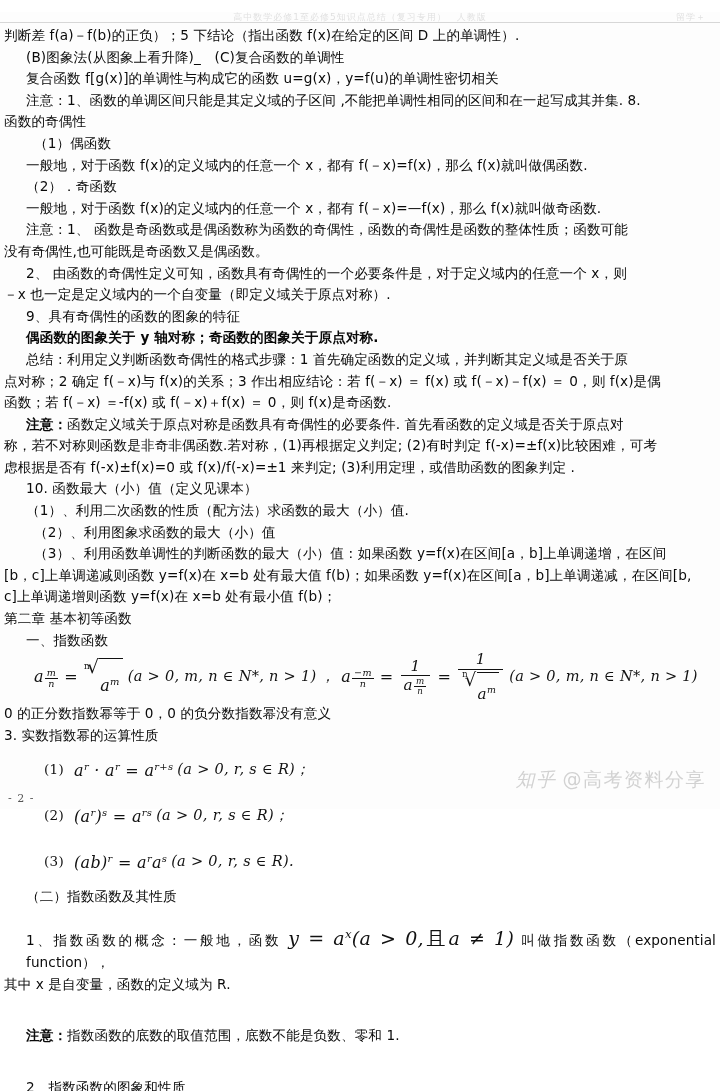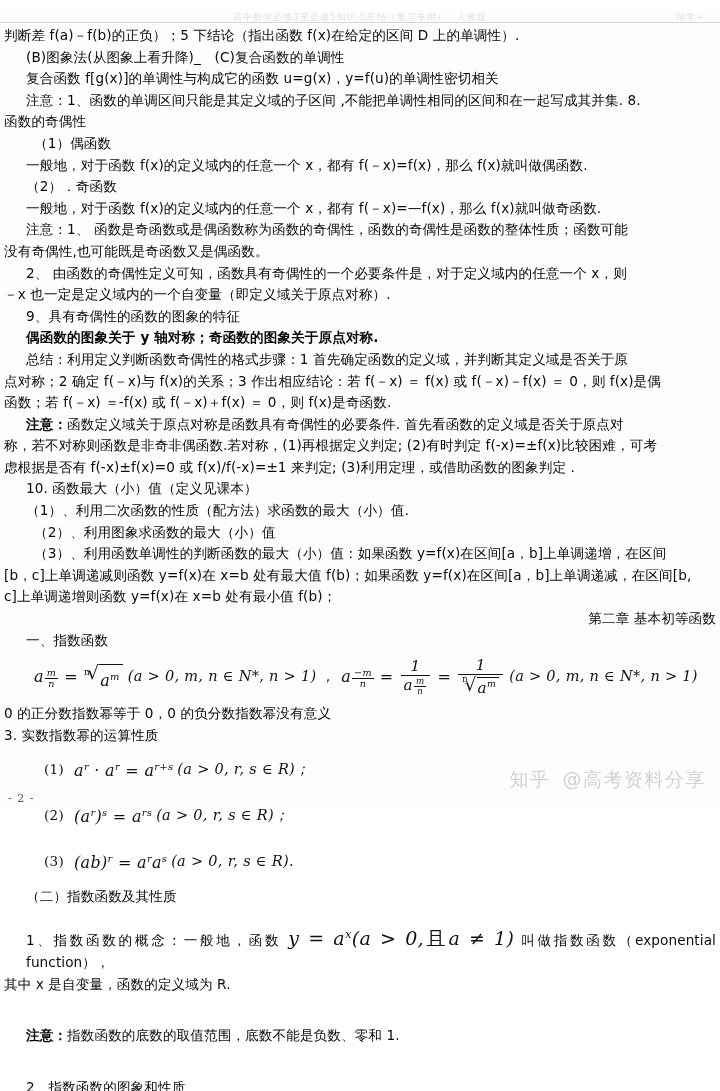--- a/index.html
+++ b/index.html
@@ -51,21 +51,21 @@
     padding:0;
     font-size:13.6px;
     line-height:21.6px;
     text-align:justify;
     text-justify:inter-ideograph;
     letter-spacing:.1px;
   }
   p.i1{ text-indent:0; padding-left:0; }
   p.ind{ padding-left:22px; }
   p.ind2{ padding-left:30px; }
-  p.center{ text-align:right; padding-left:0; }
+  p.center{ text-align:left; padding-left:0; }
   p.bold{ font-weight:bold; }
   .b{font-weight:bold;}
 
   
   .mathline{
     display:flex;align-items:center;
     font-family:"DejaVu Serif","Liberation Serif",serif;
     font-style:italic;
     font-size:16px;
     color:#111;
@@ -106,21 +106,21 @@
   }
   .sfrac .bar{width:100%;height:1px;background:#111;}
   .sfrac .num,.sfrac .den{padding:0 2px;}
 
   
   .radical{display:inline-flex;align-items:flex-start;vertical-align:middle;margin:0 1px;}
   .radical .idx{font-size:.55em;font-style:normal;align-self:flex-start;margin-right:-3px;margin-top:-1px;}
   .radical .sign{font-size:1.18em;line-height:1;}
   .radical .rad-body{
     border-top:1px solid #111;
-    padding:1px 3px 0 1px;
+    padding:12px 3px 0 1px;
     margin-top:1px;
   }
 
   .bigeq{font-style:normal;margin:0 5px;}
 
   
   .pagenum{
     position:absolute;left:8px;bottom:4px;
     font-size:11px;color:#555;
     font-family:"DejaVu Serif","Liberation Serif",serif;
@@ -128,21 +128,21 @@
   }
   .watermark{
     position:absolute;right:14px;bottom:16px;
     font-size:19px;
     color:#d2d2d2;
     letter-spacing:1.5px;
     font-family:"DejaVu Sans","Liberation Sans",sans-serif;
     white-space:nowrap;
     user-select:none;
   }
-  .watermark .wm-logo{margin-right:12px;}
+  .watermark .wm-logo{margin-right:6px;font-style:italic;}
 </style>
 </head>
 <body>
 
 <div id="page">
 
   <div class="runhead">
     <span>高中数学必修1至必修5知识点总结（复习专用）　人教版</span>
     <span class="rh-right">留学＋</span>
   </div>

